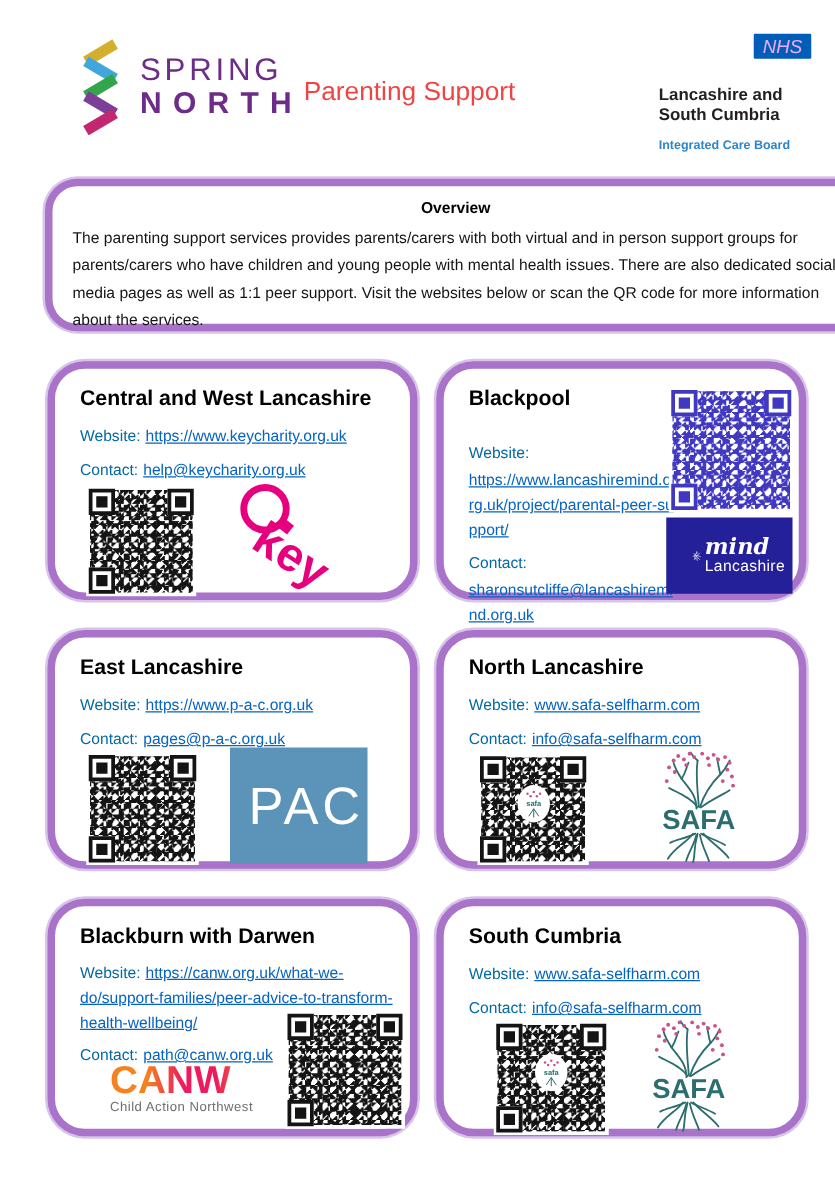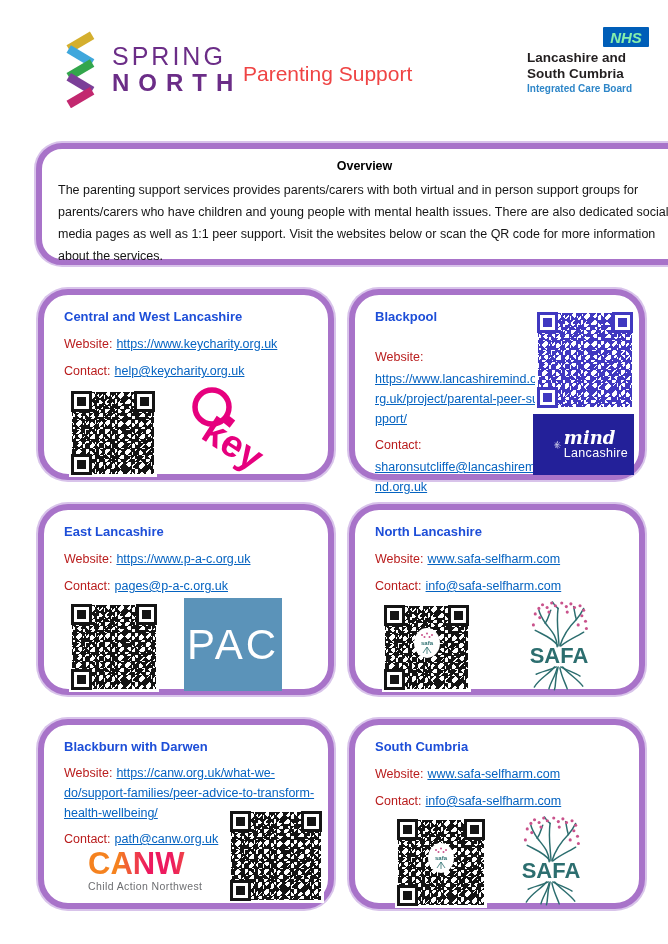--- a/index.html
+++ b/index.html
@@ -13,43 +13,43 @@
   
   .brand{left:60px;top:30px;display:flex;align-items:center;gap:12px}
   .brand svg{display:block}
   .brand-name{line-height:1.05;color:var(--brand-purple,#6b2d87)}
   .brand-line1{font-size:25px;font-weight:normal;letter-spacing:3px}
   .brand-line2{font-size:24px;font-weight:700;letter-spacing:9px}
   .page-title{left:243px;top:62px;font-size:21px;color:#ef4444}
   .nhs{left:527px;top:27px;width:122px}
   .nhs-badge{
     margin-left:auto;width:46px;height:20px;background:var(--nhs-blue,#005eb8);
-    color:#86efac;font-style:italic;font-weight:bold;font-size:15px;
+    color:#f0abfc;font-style:italic;font-weight:normal;font-size:15px;
     display:flex;align-items:center;justify-content:center;border-radius:1px;
   }
-  .nhs-org{margin-top:3px;font-weight:bold;font-size:13.5px;line-height:15.5px;color:#231f20}
-  .nhs-icb{margin-top:2px;font-weight:bold;font-size:10px;color:#2e86c8}
+  .nhs-org{margin-top:21px;font-weight:bold;font-size:13.5px;line-height:15.5px;color:#231f20}
+  .nhs-icb{margin-top:12px;font-weight:bold;font-size:10px;color:#2e86c8}
 
   
   .pbox{
     background:#fff;box-sizing:border-box;
     border:6px solid var(--accent-purple,#a873c9);
     border-radius:30px;
     box-shadow:0 0 0 2px #d8c3ea;
   }
   .overview{left:36px;top:143px;width:657px;height:122px;border-radius:26px;padding:8px 16px}
   .overview h2{margin:2px 0 6px;text-align:center;font-size:12.5px;color:#000}
   .overview p{margin:0;font-size:12.5px;line-height:22px;color:#151515}
 
   
   .card{width:296px;height:191px;padding:12px 18px 10px 20px;font-size:12.5px}
   .card.tall{height:190px}
-  .card h3{margin:2px 0 12px;font-size:13px;font-weight:bold;color:#1d4ed8}
+  .card h3{margin:2px 0 12px;font-size:17px;font-weight:bold;color:#000000}
   .row{margin:0 0 11px;line-height:16px}
-  .lbl{color:#b91c1c;margin-right:4px}
+  .lbl{color:#0369a1;margin-right:4px}
   .link{color:var(--link-blue,#0563c1);text-decoration:underline;cursor:pointer}
   .wrapcol{display:inline-block;width:166px;word-break:break-all}
   .longlink{overflow-wrap:anywhere}
   .card .para{margin:0 0 8px;width:256px;line-height:20px}
 
   
   .qr{position:absolute;background:#fff;--qr:#141414}
   .qr .n{
     position:absolute;inset:3px;
     background:
@@ -62,21 +62,21 @@
   .qr .tl{top:2px;left:2px}.qr .tr{top:2px;right:2px}.qr .bl{bottom:2px;left:2px}
   .qr .qr-center{
     position:absolute;left:50%;top:45%;width:26px;height:30px;transform:translate(-50%,-50%);
     background:#fff;border-radius:50%;display:flex;align-items:center;justify-content:center;
   }
 
   
   .pac{
     display:flex;align-items:center;justify-content:center;
     background:var(--pac-blue,#5b93b9);color:#fff;
-    font-size:42px;font-weight:100;letter-spacing:3px;
+    font-size:42px;font-weight:100;letter-spacing:3px;padding-left:12px;
   }
   .mind{
     background:var(--mind-navy,#232099);color:#fff;box-sizing:border-box;
     display:flex;align-items:center;gap:2px;padding:6px 6px 6px 20px;
   }
   .mind-script{font-family:"DejaVu Serif",serif;font-style:italic;font-weight:bold;font-size:18px;line-height:16px}
   .mind-sub{font-size:12.5px;font-weight:400;letter-spacing:.3px}
   .canw-word{
     font-size:31px;font-weight:700;letter-spacing:0;line-height:30px;color:#ed1a5e;
   }

